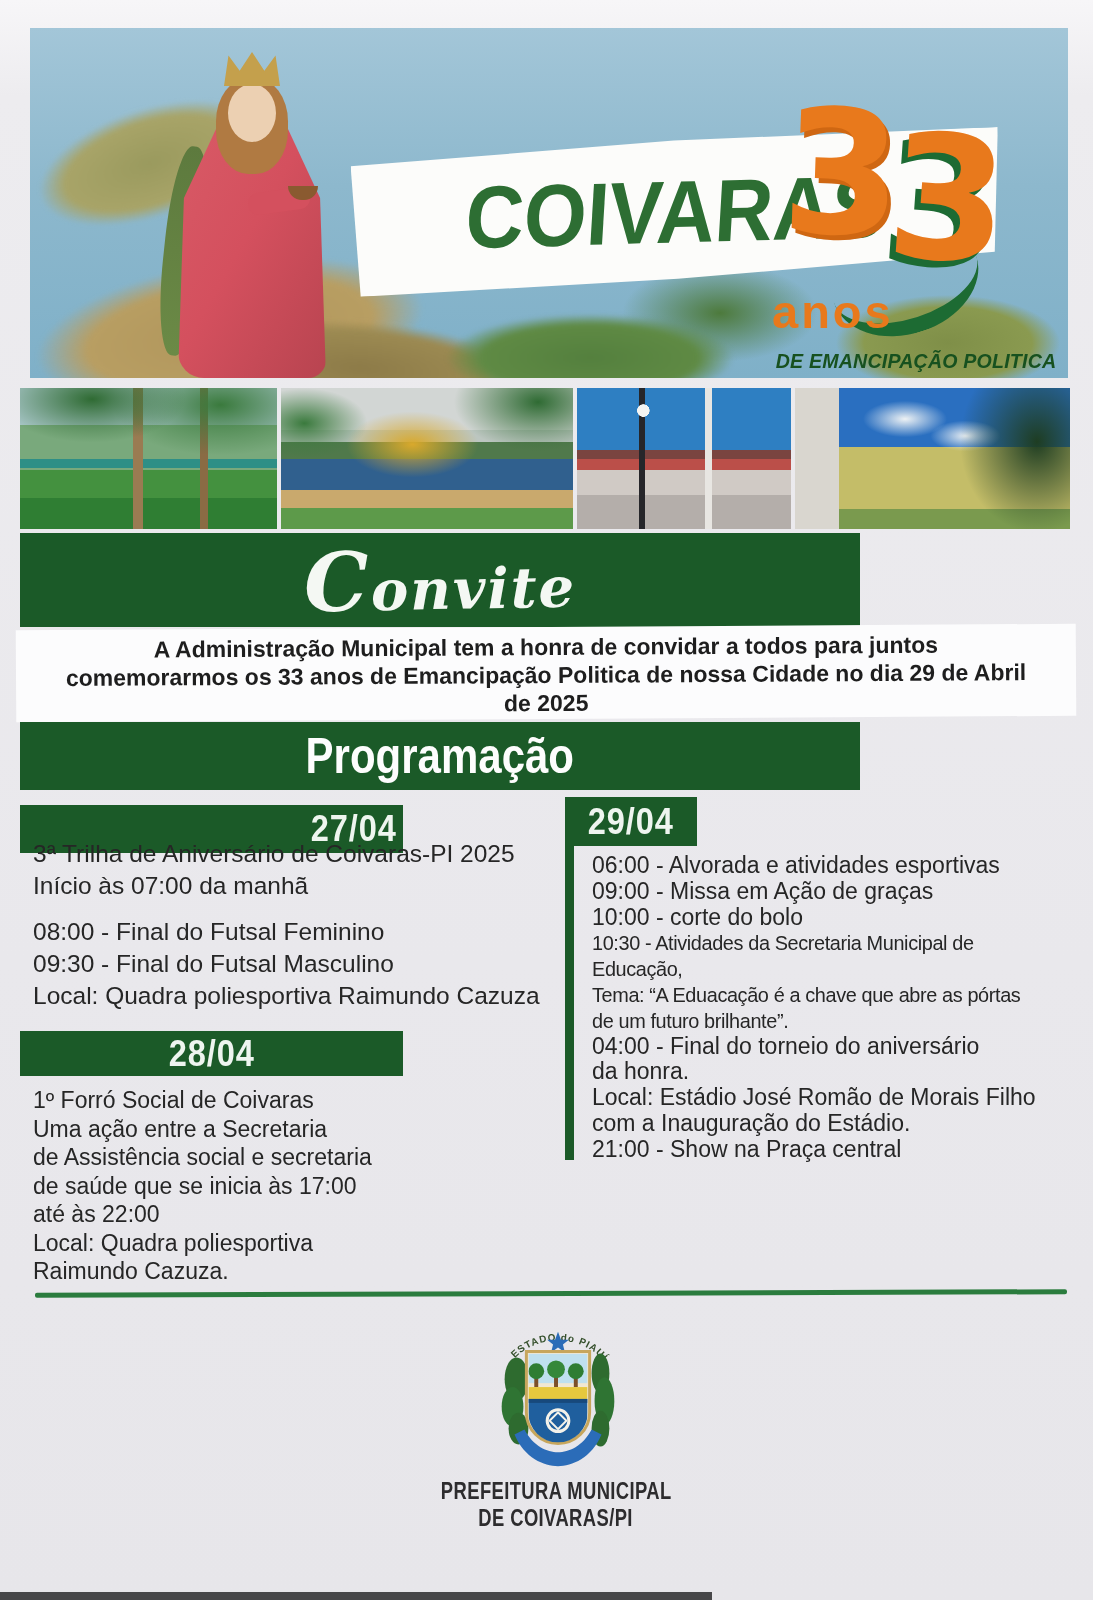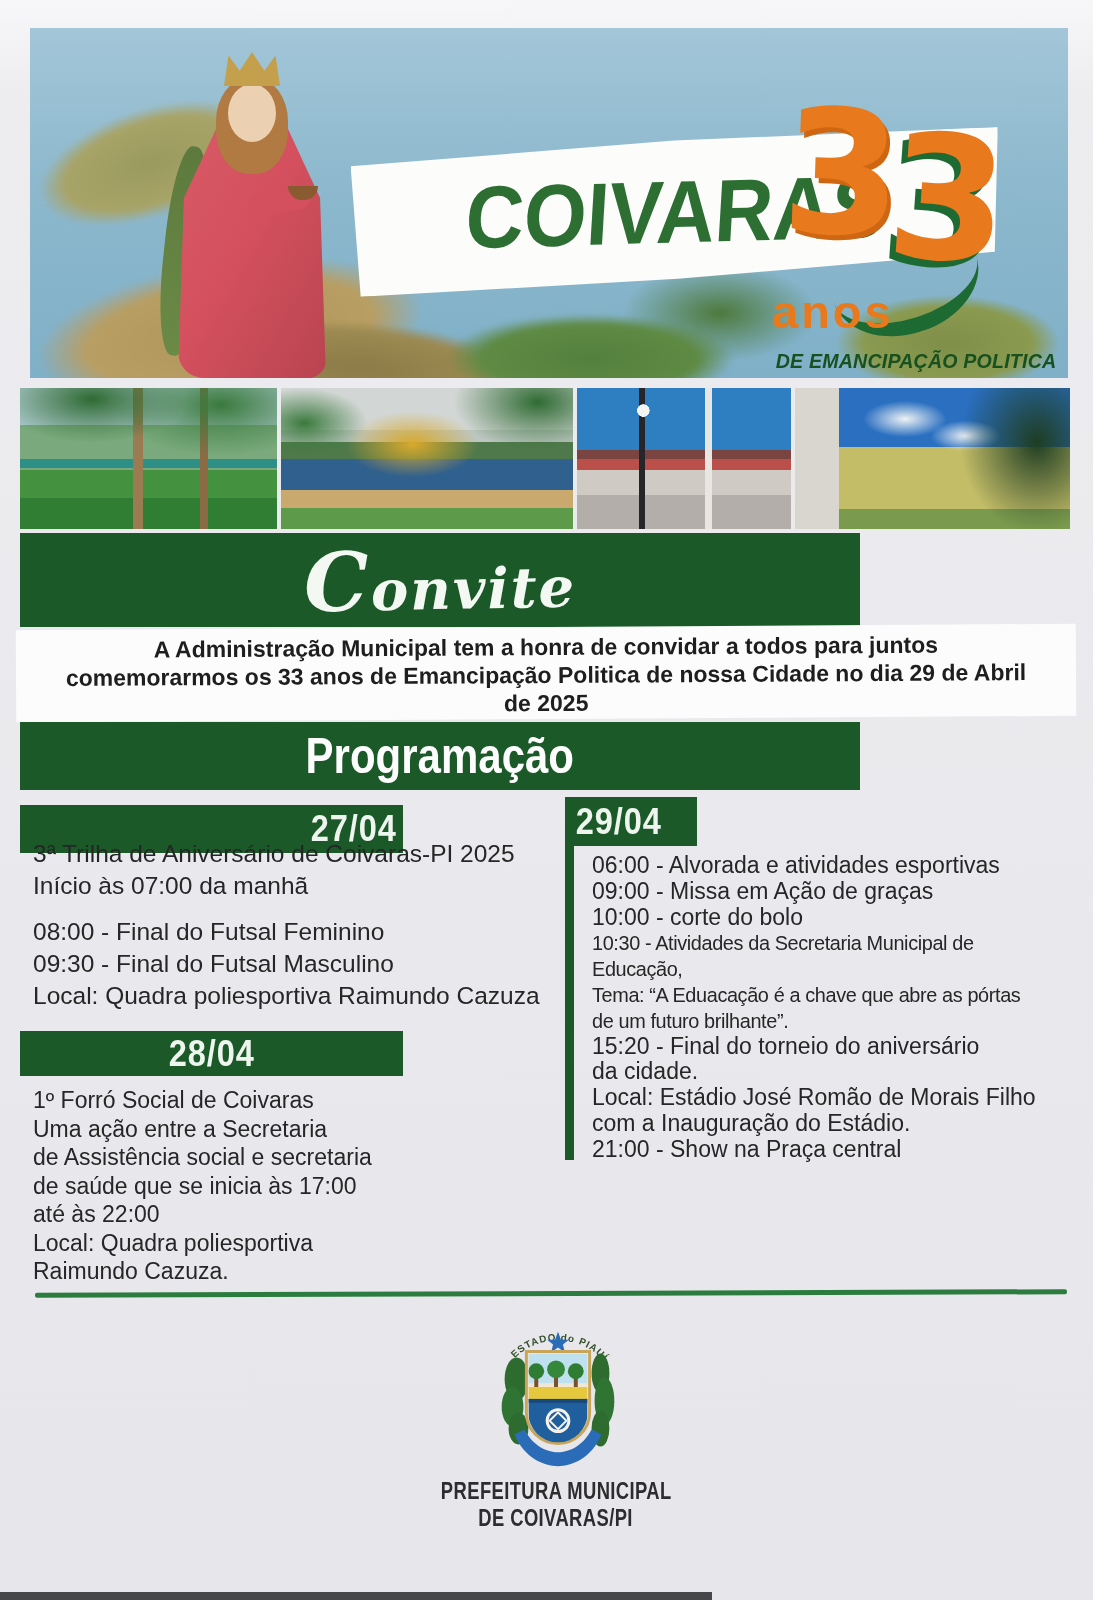--- a/index.html
+++ b/index.html
@@ -105,21 +105,21 @@
     background:#fcfcfd; transform:rotate(-0.35deg); padding-top:6px; }
   .invite-band .iline { text-align:center; font-size:23px; font-weight:bold; color:#1e1e1e; line-height:28px; }
   .banner-program { top:722px; height:68px; }
   .program-title { color:#fdfdfd; font-size:50px; font-weight:bold; transform:scaleX(0.84); letter-spacing:0px; }
   
   .datebar { position:absolute; background:var(--green); color:#eef5ef; font-weight:bold;
     display:flex; align-items:center; }
   .datebar span { display:inline-block; transform:scaleX(0.88); font-size:37px; letter-spacing:1px; }
   .bar27 { left:20px; top:805px; width:383px; height:48px; justify-content:flex-end; }
   .bar28 { left:20px; top:1031px; width:383px; height:45px; justify-content:center; }
-  .bar29 { left:565px; top:797px; width:132px; height:49px; justify-content:flex-start; padding-left:5px; }
+  .bar29 { left:565px; top:797px; width:132px; height:49px; justify-content:flex-start; padding-left:17px; }
   .vbar29 { position:absolute; left:565px; top:846px; width:9px; height:314px; background:var(--green); }
   .txtcol { position:absolute; color:#262626; font-weight:500; }
   .block27 { left:33px; top:838px; width:520px; font-size:24.5px; line-height:32px; }
   .block27 .gap { height:14px; }
   .block28 { left:33px; top:1086px; width:500px; font-size:23px; line-height:28.5px; }
   .block29 { left:592px; top:853px; width:482px; font-size:23px; line-height:25.8px; }
   .block29 .small { font-size:20.5px; letter-spacing:-0.4px; transform-origin:left; transform:scaleX(0.97); }
   
   .divider { position:absolute; left:35px; top:1291px; width:1032px; height:5px; background:#2b7c3e;
     transform:rotate(-0.2deg); border-radius:2px; }
@@ -212,22 +212,22 @@
     <span>29/04</span>
   </div>
   <div class="vbar29"></div>
   <div class="txtcol block29">
     <div class="ln">06:00 - Alvorada e atividades esportivas</div>
     <div class="ln">09:00 - Missa em Ação de graças</div>
     <div class="ln">10:00  - corte do bolo</div>
     <div class="ln small">10:30 - Atividades da Secretaria Municipal de Educação,</div>
     <div class="ln small">Tema: “A Eduacação é a chave que abre as pórtas</div>
     <div class="ln small">de um futuro brilhante”.</div>
-    <div class="ln">15:20  - Final do torneio do aniversário</div>
-    <div class="ln">da cidade.</div>
+    <div class="ln">04:00  - Final do torneio do aniversário</div>
+    <div class="ln">da honra.</div>
     <div class="ln">Local: Estádio José Romão de Morais Filho</div>
     <div class="ln">com a Inauguração do Estádio.</div>
     <div class="ln">21:00 - Show na Praça central</div>
   </div>
 
   <div class="divider"></div>
 
   <svg class="crest" viewBox="0 0 140 170">
     <defs>
       <path id="crestArc" d="M 24,52 A 54,44 0 0 1 116,52"></path>

